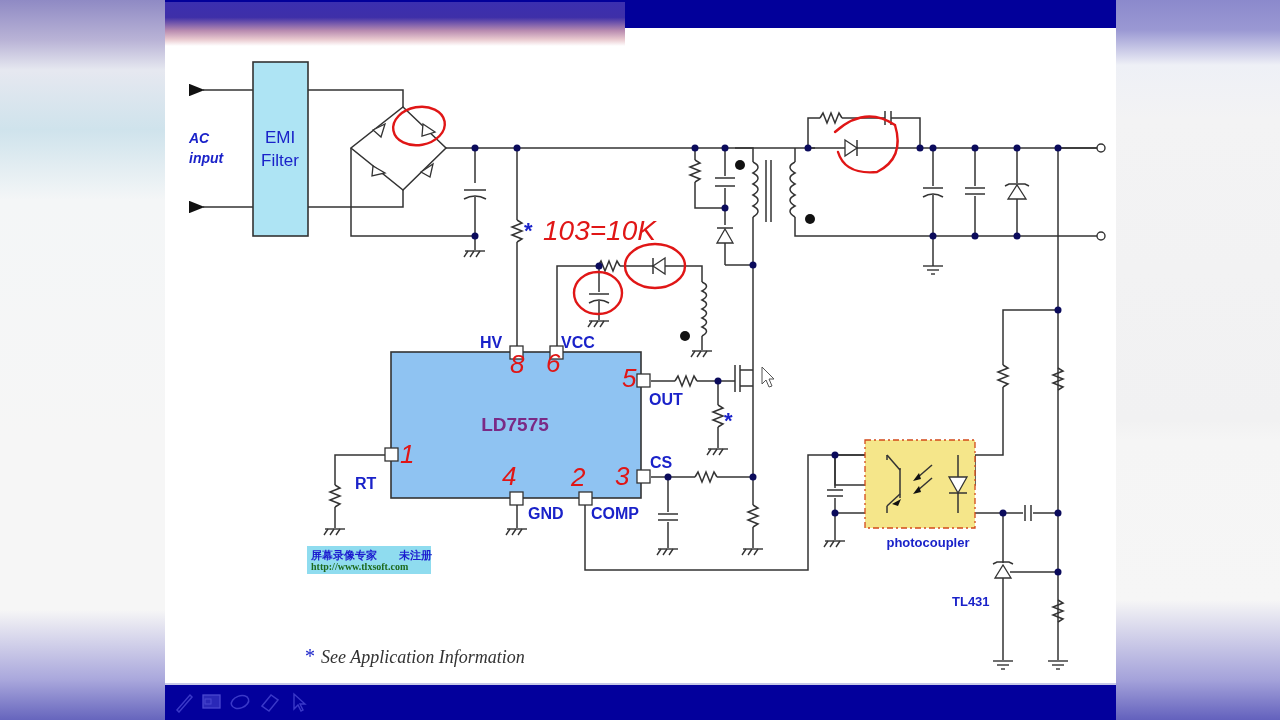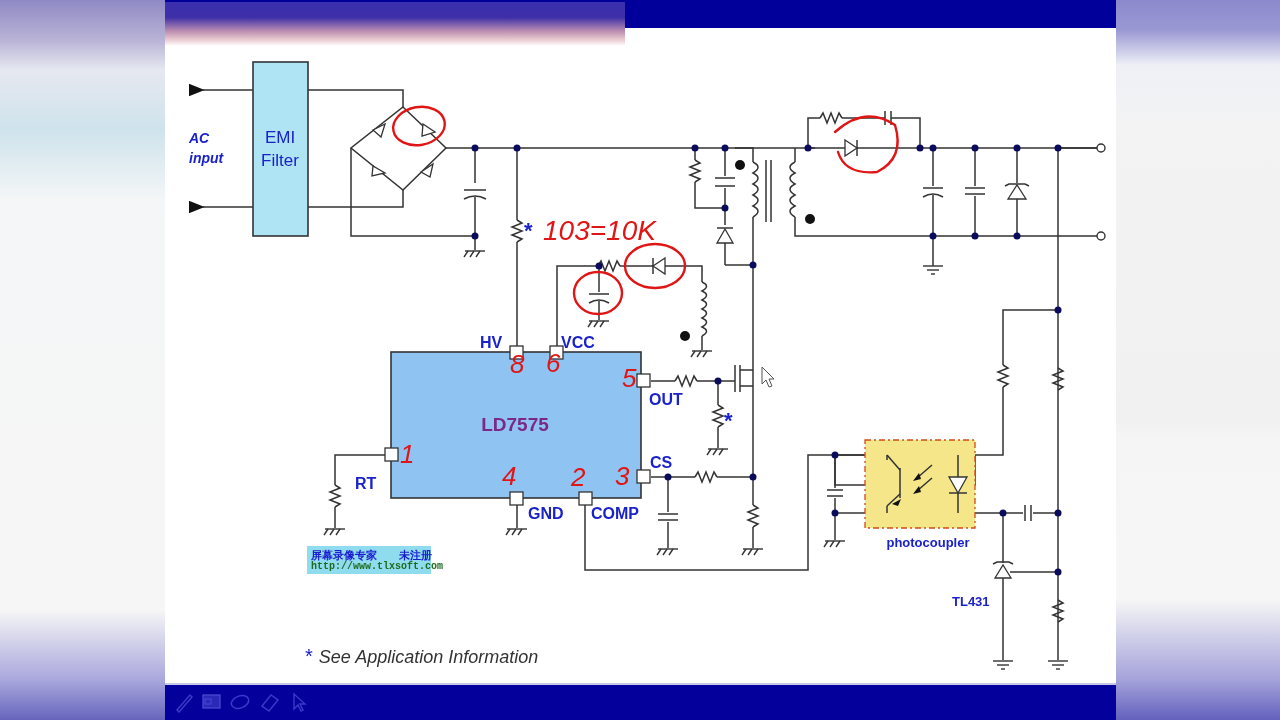--- a/index.html
+++ b/index.html
@@ -14,23 +14,23 @@
     background: linear-gradient(to bottom, #8b89cc 0px, #9a98d3 30px, #eef0f6 65px, #f3f3f4 120px, #f1f1f2 420px, #f5f5f5 440px, #f6f6f6 600px, #a4a2da 680px, #6361bd 720px); }
   .slide { position:absolute; left:165px; top:0; width:951px; height:720px; background:#fff; overflow:hidden; }
   .title-bar { position:absolute; left:0; top:0; width:951px; height:28px; background:#02009a; }
   .title-gradient { position:absolute; left:0; top:2px; width:460px; height:44px;
     background: linear-gradient(to bottom, #3b2fb0 0%, #3e2fa8 35%, #b88bb0 65%, #e9c9cf 85%, rgba(255,255,255,0.9) 100%); }
   .bottom-bar { position:absolute; left:0; top:683px; width:951px; height:37px; background:#03009c; border-top:2px solid #c7c8e8; }
   .tool { position:absolute; top:6px; width:22px; height:22px; cursor:pointer; }
   svg text { font-family: "Liberation Sans", sans-serif; }
   .watermark { position:absolute; left:142px; top:546px; width:124px; height:28px; background:#8fdcef; }
   .wm1 { position:absolute; left:4px; top:2px; font-size:11px; font-weight:bold; color:#1c1ccf; white-space:nowrap; font-family:"DejaVu Sans", sans-serif; }
-  .wm2 { position:absolute; left:4px; top:15px; font-size:10px; font-weight:bold; color:#1d6a1d; white-space:nowrap; font-family:Liberation Mono, monospace; }
+  .wm2 { position:absolute; left:4px; top:15px; font-size:10px; font-weight:bold; color:#1d6a1d; white-space:nowrap; font-family:Liberation Serif, serif; }
   .wm1 span + span { margin-left:22px; }
-  .footnote { position:absolute; left:140px; top:645px; font-family:Liberation Sans, sans-serif; font-style:italic; font-size:18px; color:#333; white-space:nowrap; }
+  .footnote { position:absolute; left:140px; top:645px; font-family:Liberation Serif, serif; font-style:italic; font-size:18px; color:#333; white-space:nowrap; }
   .footnote .star { color:#1a22c9; font-style:normal; font-size:20px; margin-right:6px; }
 </style>
 </head>
 <body>
 
 <div class="side-left"></div>
 <div class="side-right"></div>
 
 <div class="slide">
   <div class="title-bar"></div>

